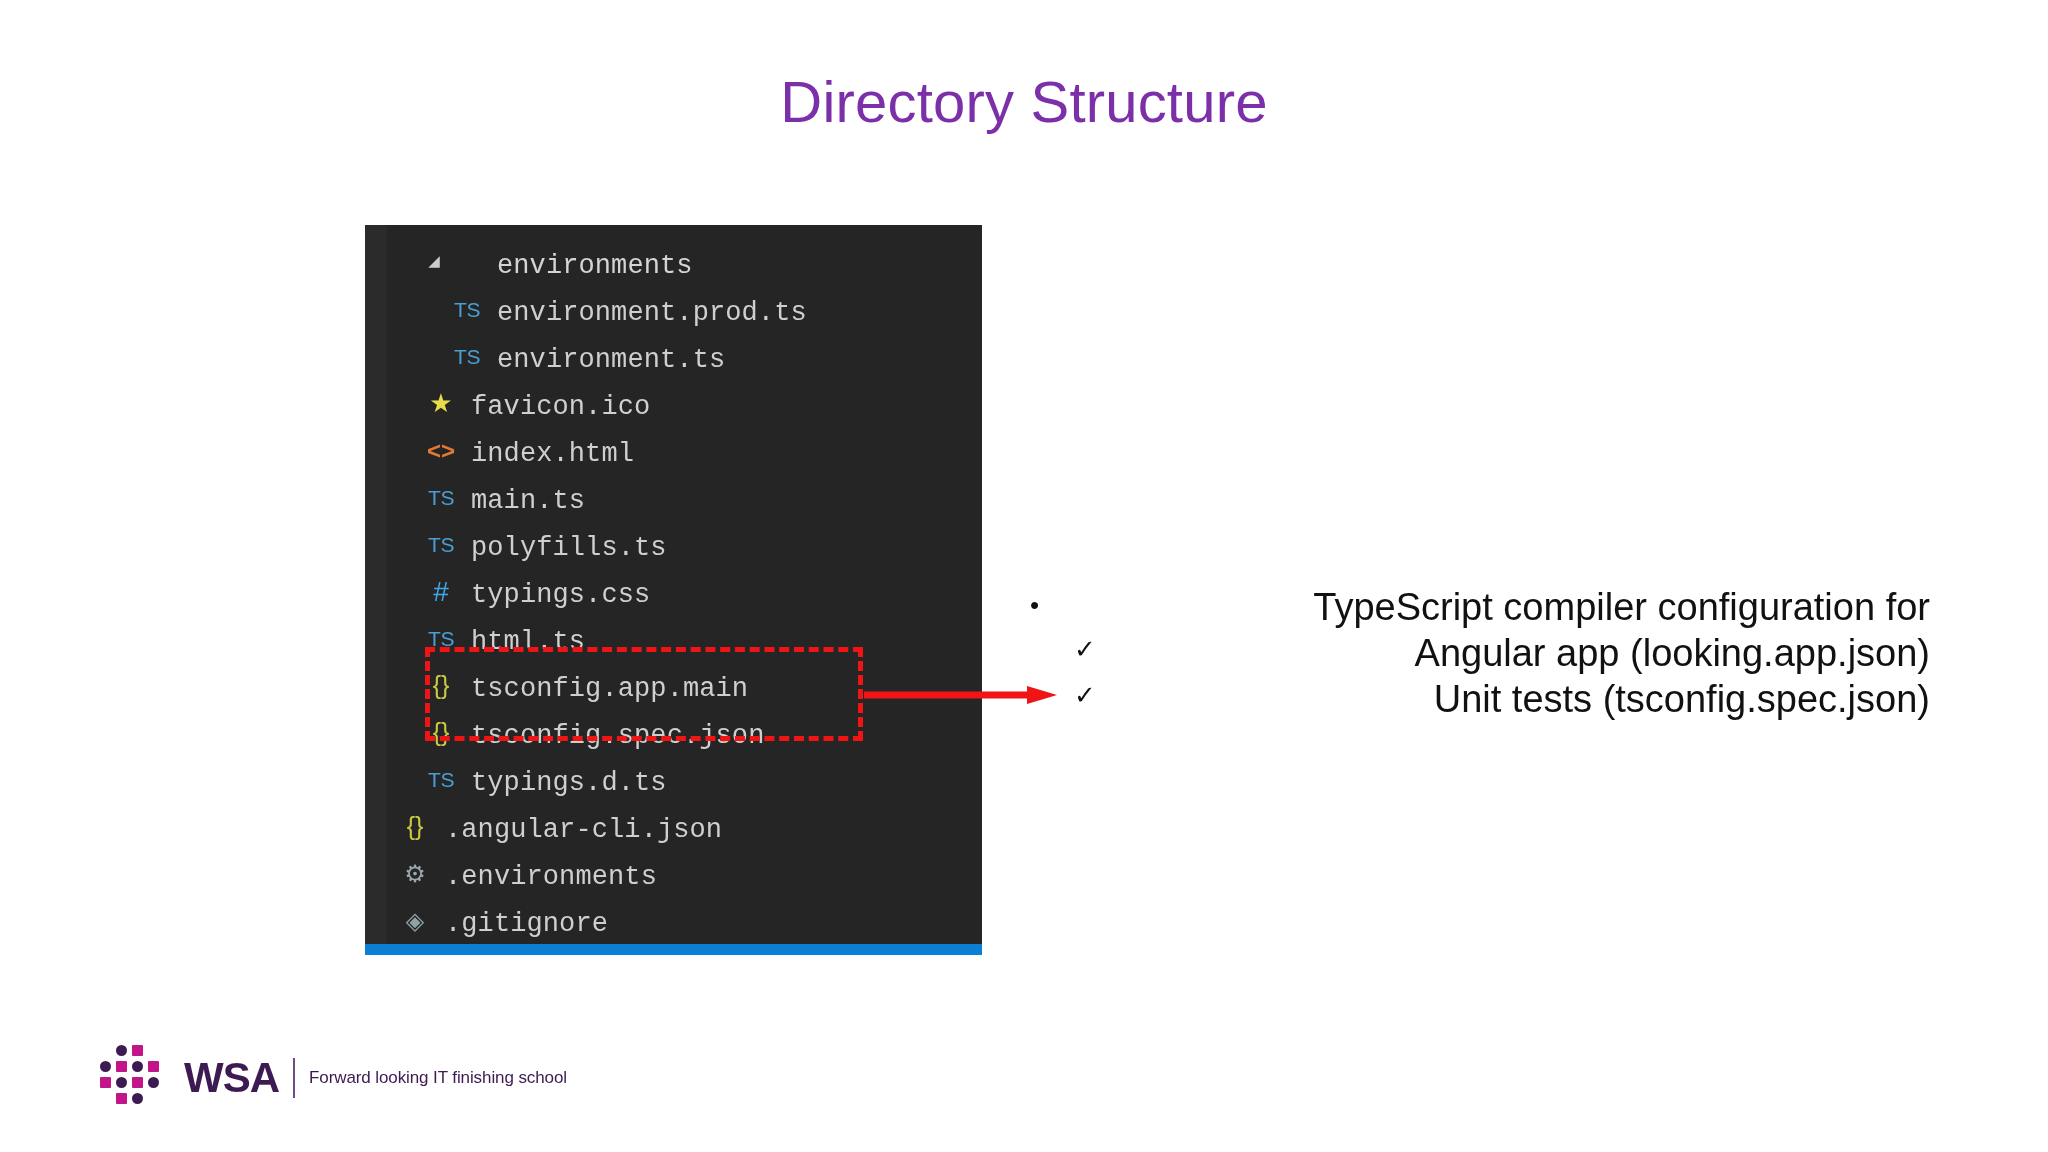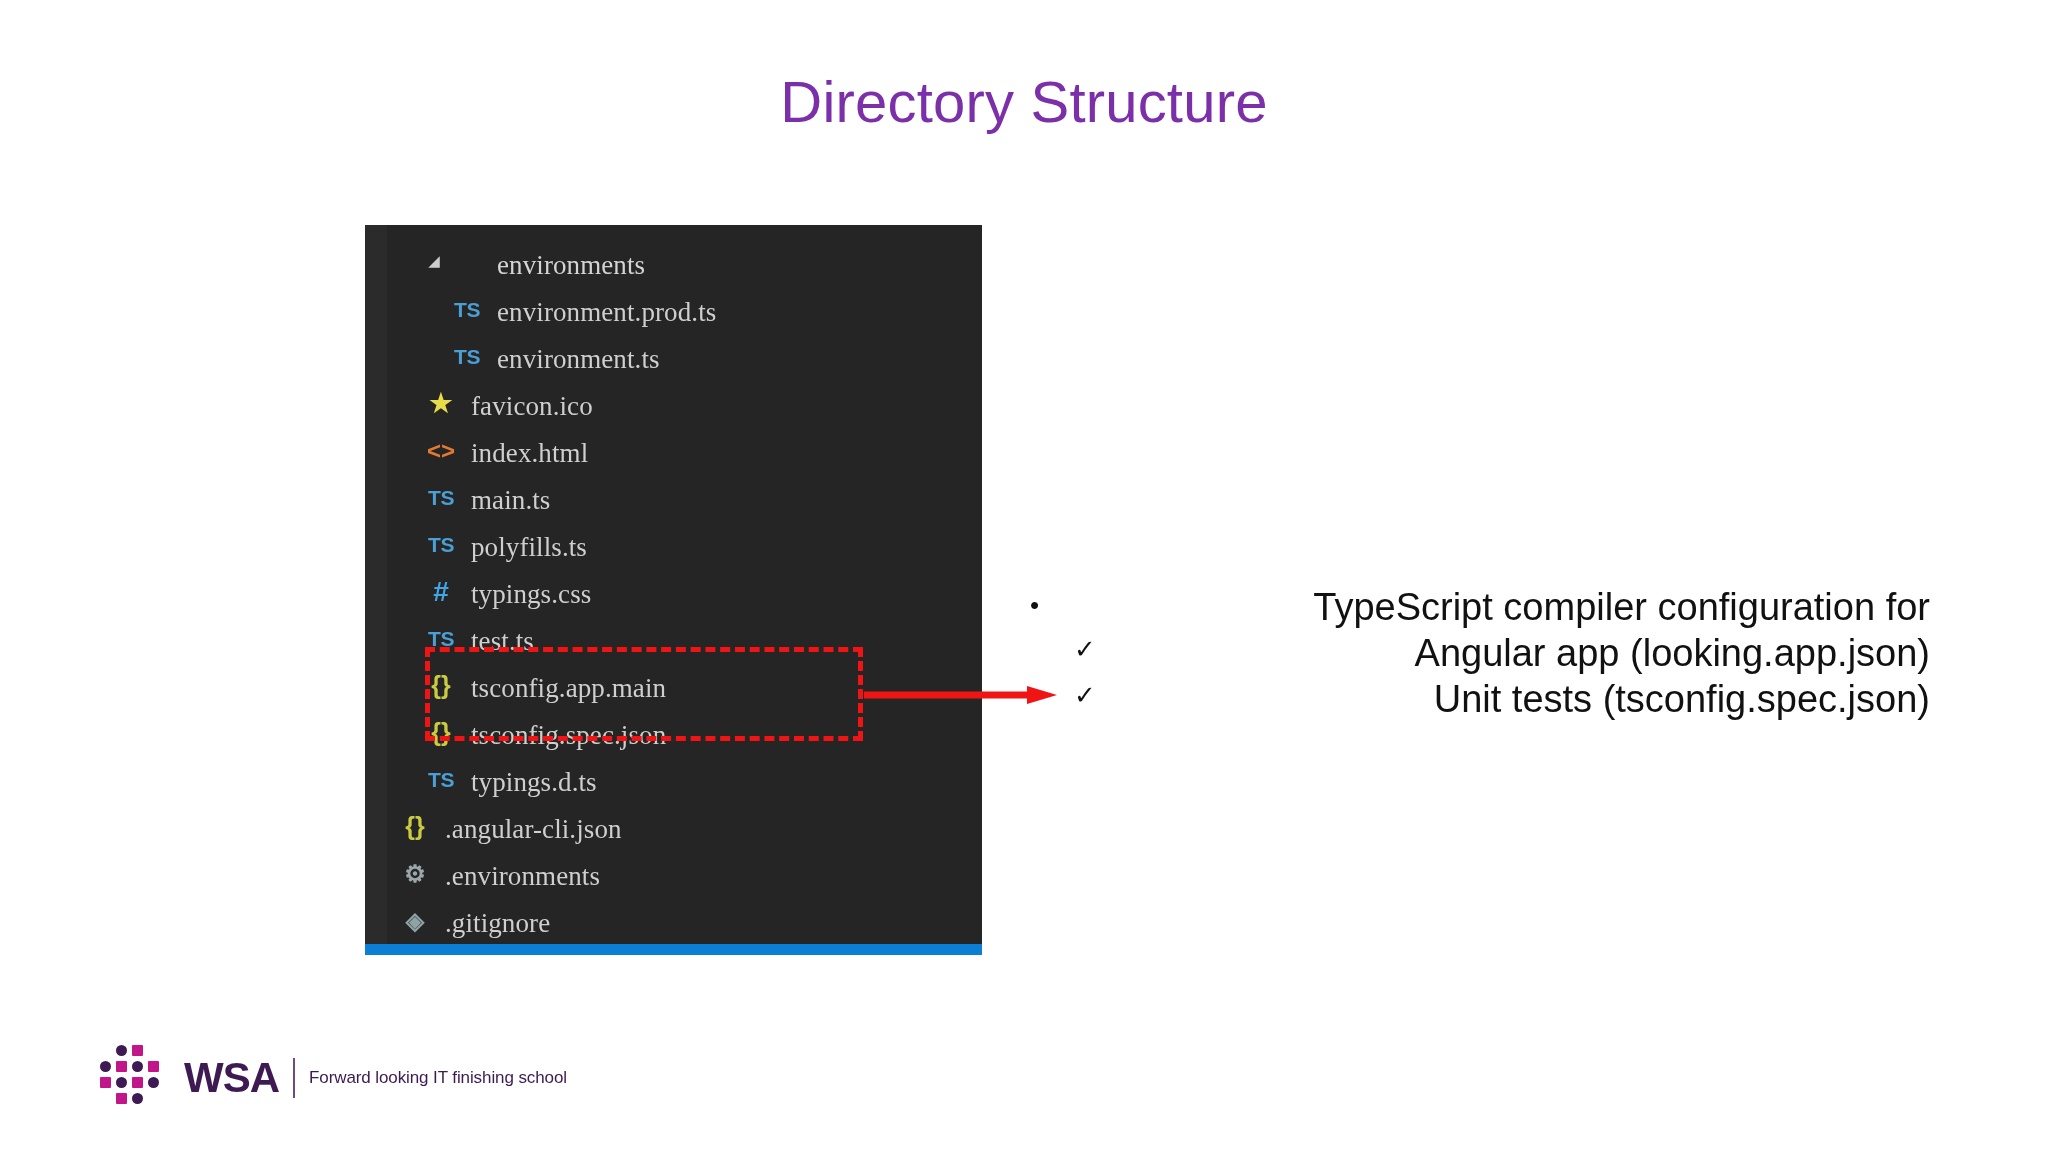--- a/index.html
+++ b/index.html
@@ -81,39 +81,39 @@
     line-height: 1;
     display: inline-block;
     text-align: center;
     transform: translateY(-2px);
   }
   .ficon {
     width: 40px;
     flex: 0 0 40px;
     text-align: center;
     font-size: 22px;
-    font-weight: 700;
+    font-weight: 400;
     font-family: "Liberation Sans", sans-serif;
     display: inline-flex;
     align-items: center;
     justify-content: center;
   }
   .ficon.ts   { color: #4a9fd4; font-size: 21px; letter-spacing: -0.5px; }
   .ficon.star { color: #e8dc4a; font-size: 26px; }
   .ficon.html { color: #e37933; font-size: 24px; font-weight: 600; }
   .ficon.hash { color: #42a5e8; font-size: 28px; }
   .ficon.json { color: #cbcb41; font-size: 25px; }
   .ficon.gear { color: #9aa7ab; font-size: 24px; }
   .ficon.git  { color: #8fa3a6; font-size: 24px; }
   .ficon.none { color: transparent; }
   .flabel {
     margin-left: 10px;
     color: #cfcfcf;
     font-size: 27px;
-    font-family: Liberation Serif, serif;
+    font-family: Liberation Mono, monospace;
     letter-spacing: 0.1px;
     margin-top: 6px;
   }
   .flabel.folder { color: #d4d4d4; }
 
   
   .highlight-box {
     position: absolute;
     left: 425px; top: 647px;
     width: 438px; height: 94px;
@@ -259,21 +259,21 @@
             <span class="flabel">polyfills.ts</span>
           </div>
           <div class="tree-row">
             <span class="indent ind-1"></span>
             <span class="ficon hash">#</span>
             <span class="flabel">typings.css</span>
           </div>
           <div class="tree-row">
             <span class="indent ind-1"></span>
             <span class="ficon ts">TS</span>
-            <span class="flabel">test.ts</span>
+            <span class="flabel">html.ts</span>
           </div>
           <div class="tree-row">
             <span class="indent ind-1"></span>
             <span class="ficon json">{}</span>
             <span class="flabel">tsconfig.app.main</span>
           </div>
           <div class="tree-row">
             <span class="indent ind-1"></span>
             <span class="ficon json">{}</span>
             <span class="flabel">tsconfig.spec.json</span>

